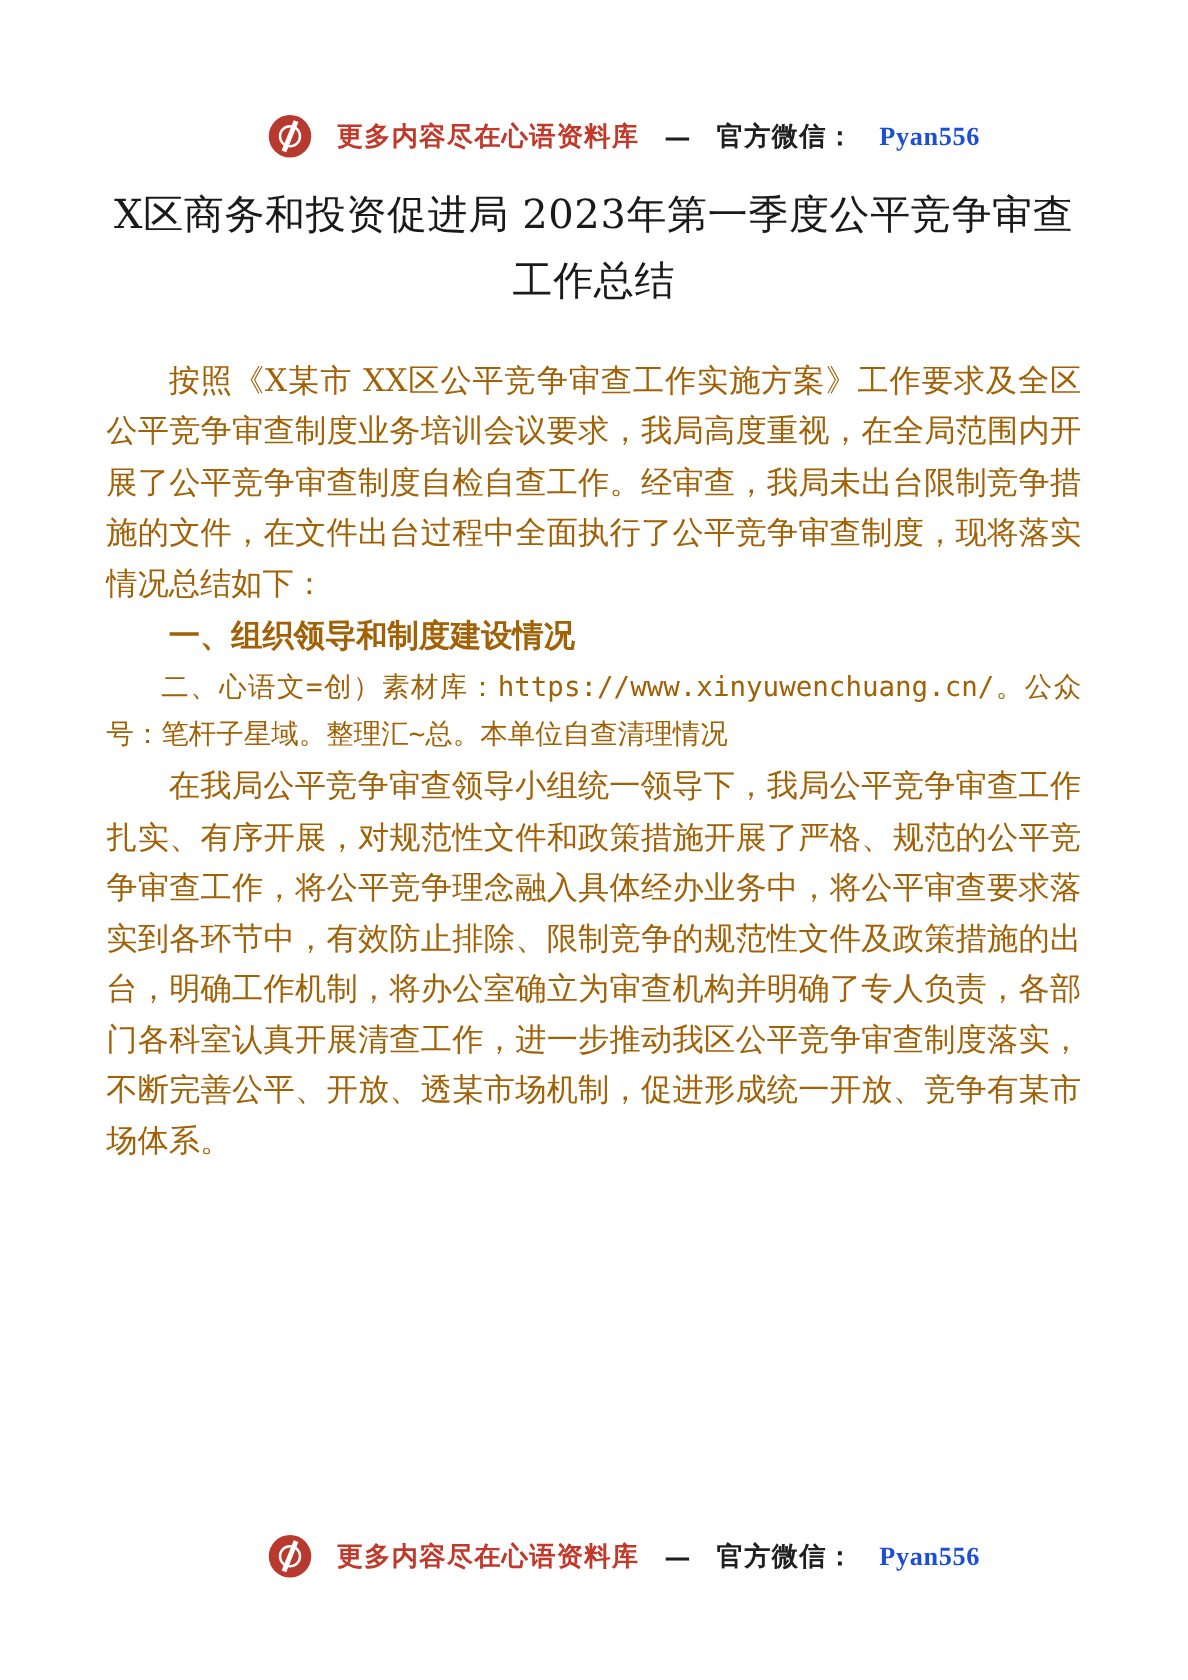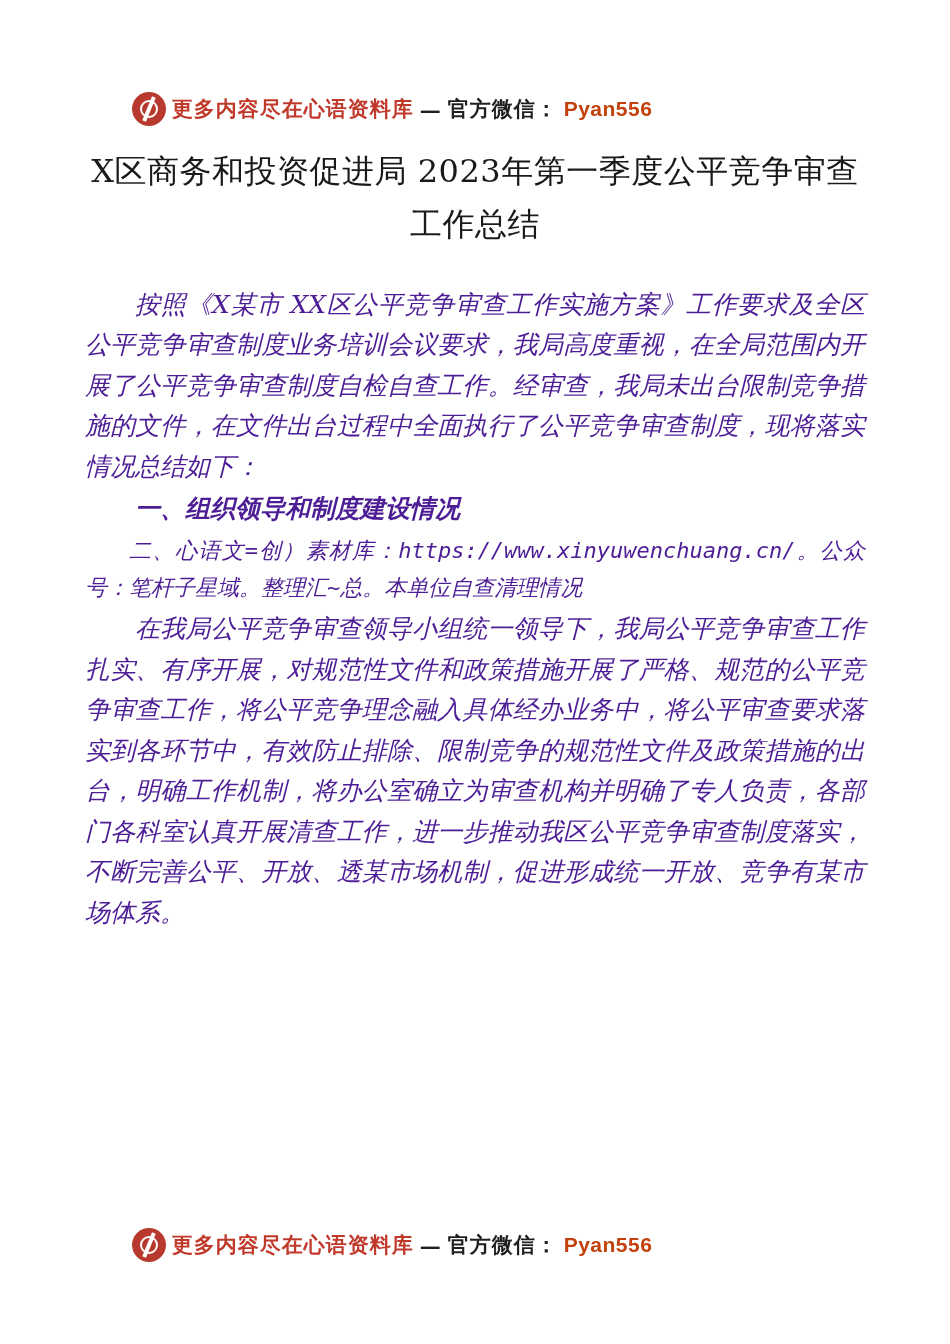--- a/index.html
+++ b/index.html
@@ -23,22 +23,22 @@
     position: relative;
   }
 
   
   .banner {
     position: absolute;
     left: 0;
     width: 784px;
     display: flex;
     align-items: center;
-    justify-content: center;
-    gap: 6px;
+    justify-content: flex-end;
+    gap: 20px;
     white-space: nowrap;
   }
   .banner-top { top: 92px; }
   .banner-bottom { top: 1228px; }
 
   .banner .wm-logo {
     width: 34px;
     height: 34px;
     border-radius: 50%;
     background: #b83a2e;
@@ -74,25 +74,25 @@
     color: #c0392b;
   }
   .banner .wm-text2 {
     font-family: "DejaVu Serif", "Liberation Serif", serif;
     font-weight: bold;
     font-size: 21px;
     letter-spacing: 1px;
     color: #1f1f1f;
   }
   .banner .wm-id {
-    font-family: Liberation Sans, sans-serif;
+    font-family: Liberation Serif, serif;
     font-weight: bold;
     font-size: 21px;
     letter-spacing: 0.5px;
-    color: #c2410c;
+    color: #1d4ed8;
   }
 
   
   .doc {
     position: absolute;
     left: 85px;
     top: 145px;
     width: 780px;
   }
   .doc-title {
@@ -104,23 +104,22 @@
     letter-spacing: 0.5px;
     margin-bottom: 34px;
   }
   p.para {
     font-size: 25px;
     line-height: 1.62;
     text-align: justify;
     text-justify: inter-ideograph;
     margin: 0 0 2px 0;
     text-indent: 2em;
-    color: #4c1d95;
+    color: #a16207;
     font-family: "DejaVu Serif", "Liberation Serif", serif;
-    font-style: italic;
   }
   p.para.bold {
     font-weight: bold;
   }
   p.para.mono {
     font-family: "DejaVu Sans Mono", "Liberation Mono", monospace;
     font-size: 22px;
     line-height: 1.72;
   }
   .spacer-sm { height: 6px; }

